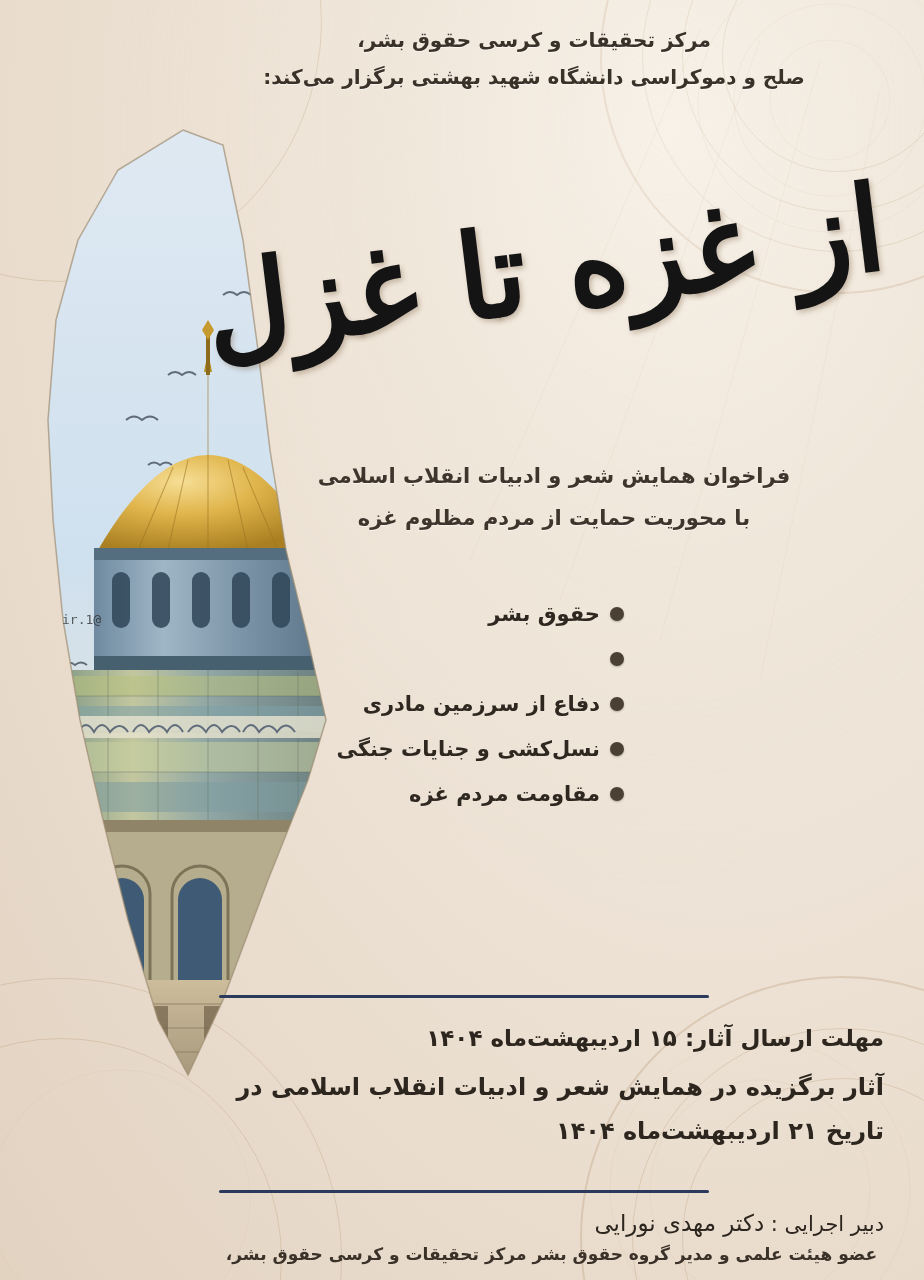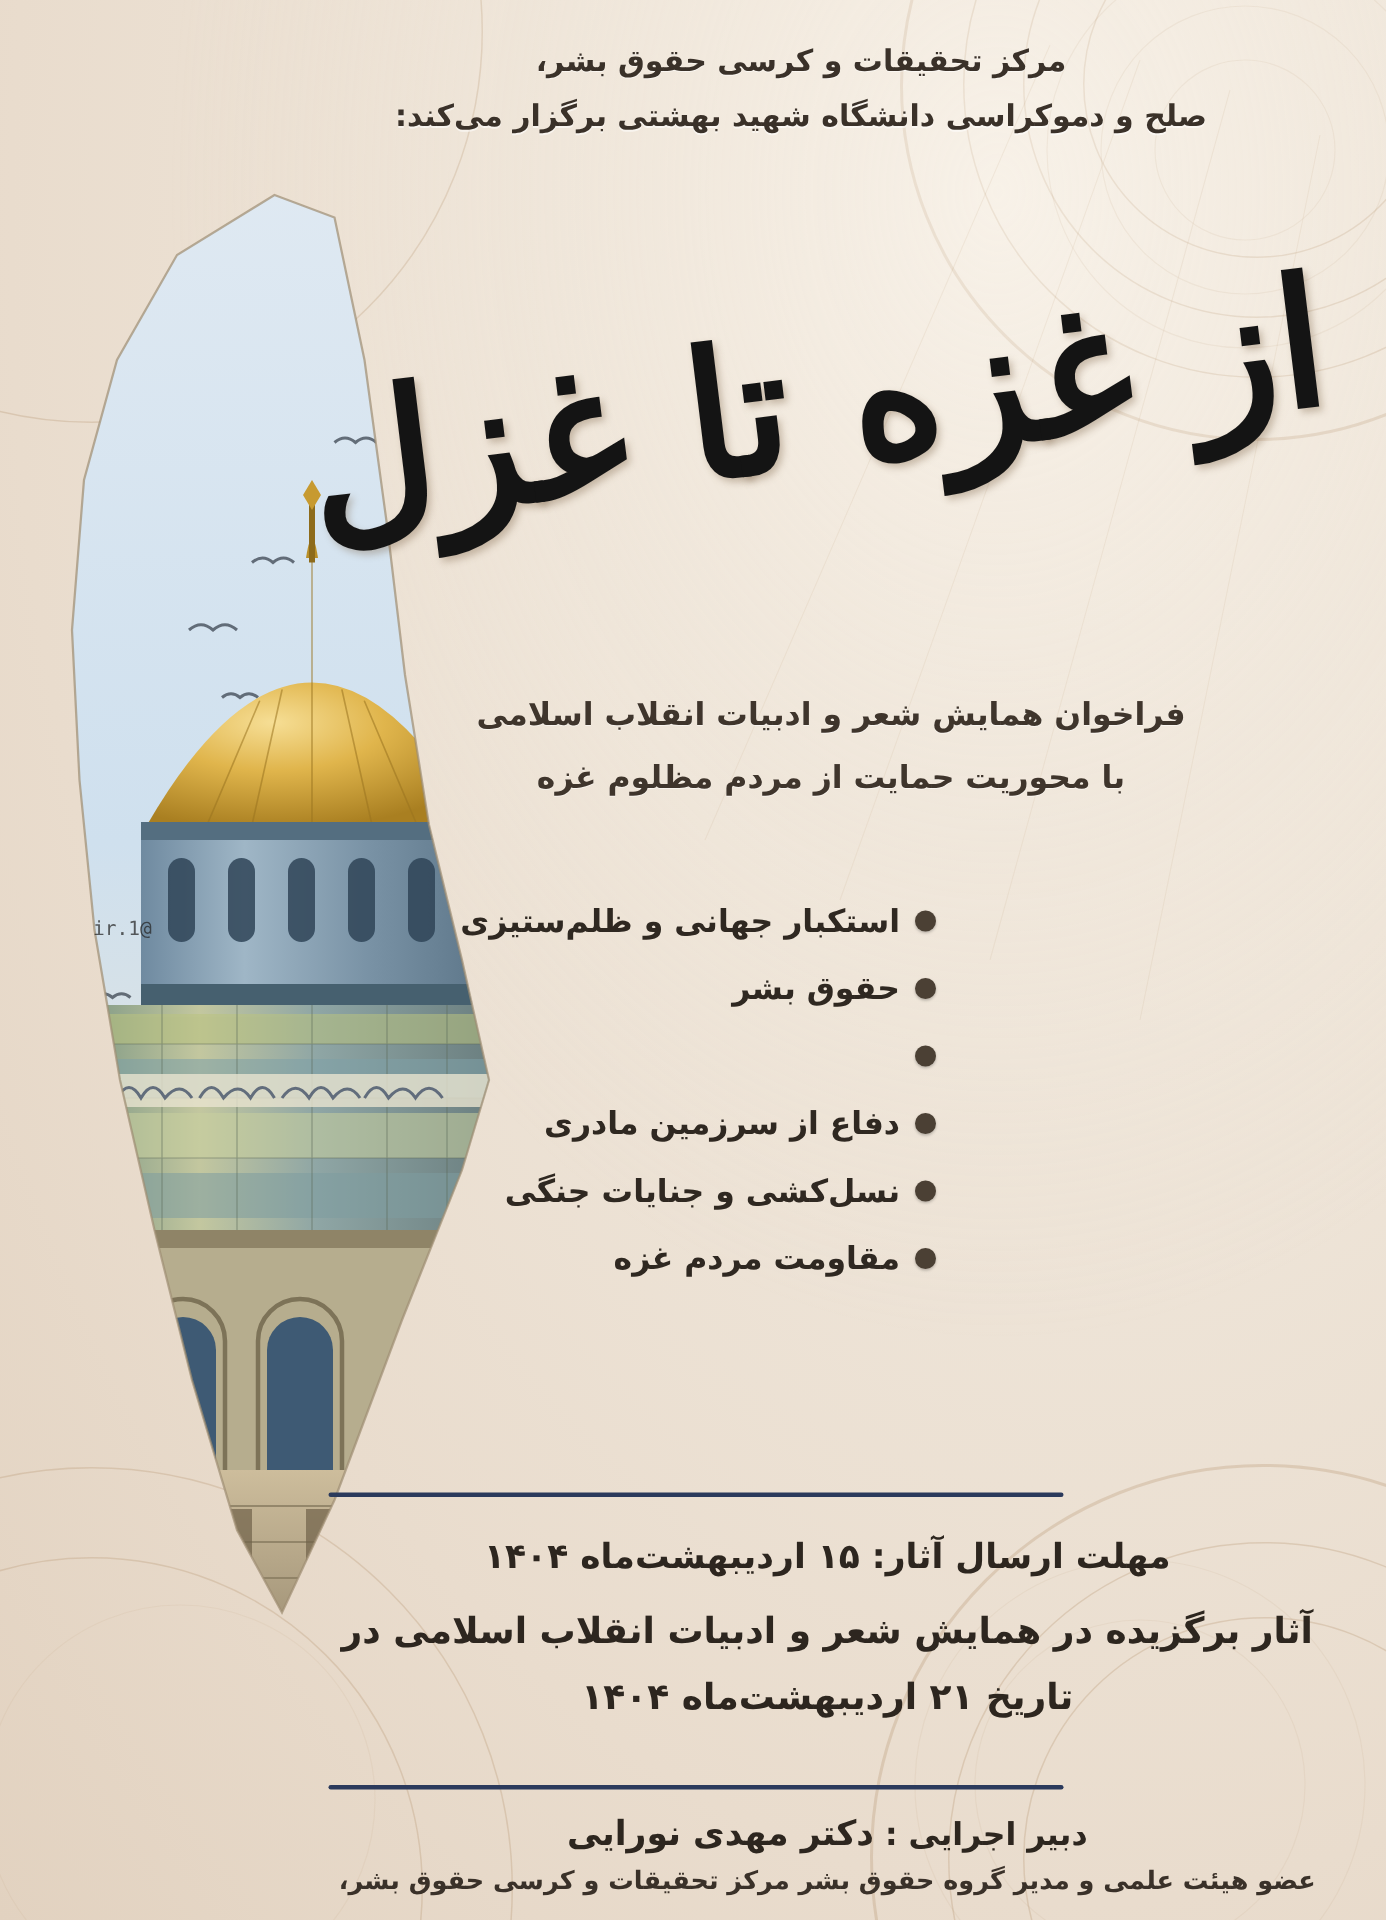--- a/index.html
+++ b/index.html
@@ -141,21 +141,21 @@
     border-radius: 2px;
   }
   .rule-1 { top: 995px; right: 215px; width: 490px; }
   .rule-2 { top: 1190px; right: 215px; width: 490px; }
 
   .deadline {
     position: absolute;
     top: 1025px;
     right: 40px;
     width: 665px;
-    text-align: center;
+    text-align: right;
     color: #2d261f;
   }
   .deadline .line-1 {
     font-size: 23px;
     font-weight: bold;
     margin-bottom: 14px;
   }
   .deadline .line-2,
   .deadline .line-3 {
     font-size: 24px;
@@ -166,21 +166,22 @@
   .footer {
     position: absolute;
     top: 1210px;
     right: 40px;
     width: 665px;
     text-align: center;
     color: #2d261f;
   }
   .footer .secretary {
     font-size: 21px;
-    font-weight: bold;
+    font-weight: normal;
+    text-align: right;
   }
   .footer .secretary .name {
     font-size: 23px;
   }
   .footer .affiliation {
     margin-top: 8px;
     font-size: 17px;
     font-weight: bold;
     color: #3a3129;
   }
@@ -375,24 +376,20 @@
   </div>
 
   <div class="subtitle">
     <div>فراخوان همایش شعر و ادبیات انقلاب اسلامی</div>
     <div>با محوریت حمایت از مردم مظلوم غزه</div>
   </div>
 
   <div class="topics">
     <div class="topic-row">
       <span class="bullet"></span>
-      <span class="topic-label">استکبار جهانی و ظلم‌ستیزی</span>
-    </div>
-    <div class="topic-row">
-      <span class="bullet"></span>
       <span class="topic-label">حقوق بشر</span>
     </div>
     <div class="topic-row">
       <span class="bullet"></span>
     </div>
     <div class="topic-row">
       <span class="bullet"></span>
       <span class="topic-label">دفاع از سرزمین مادری</span>
     </div>
     <div class="topic-row">

